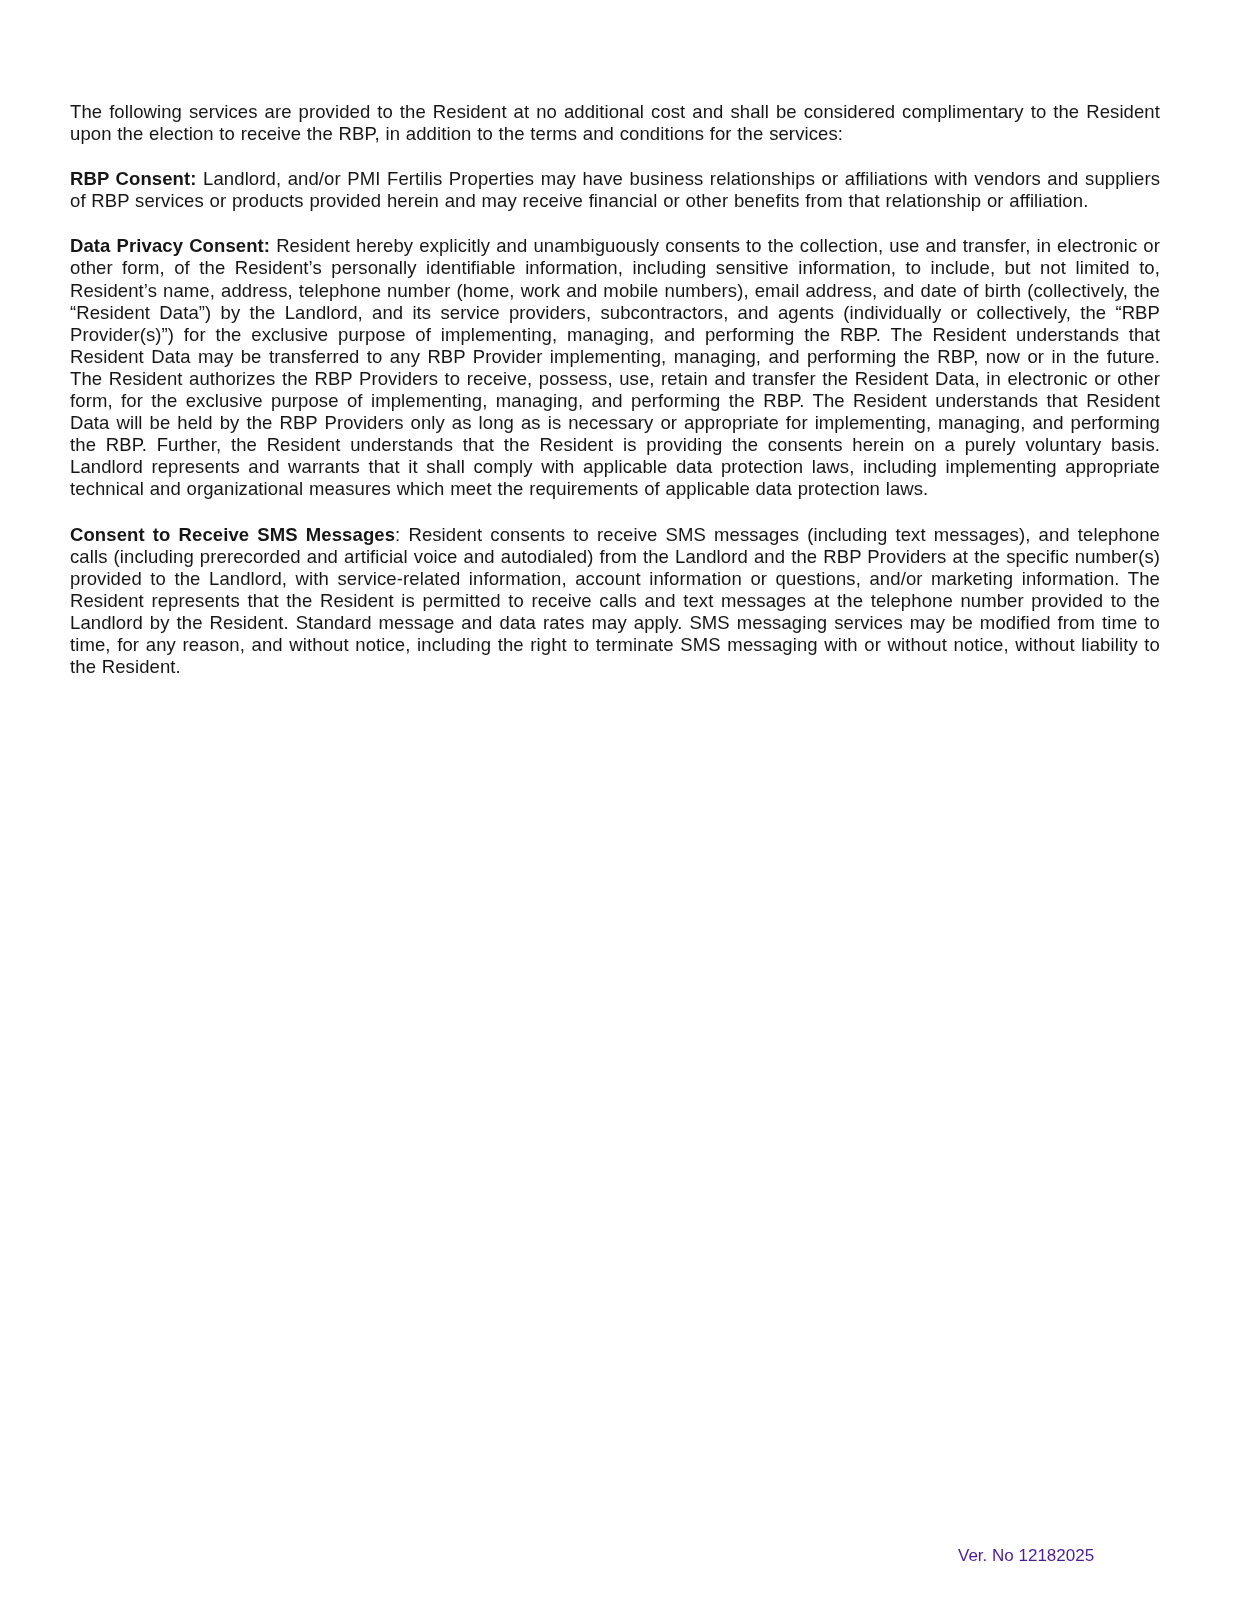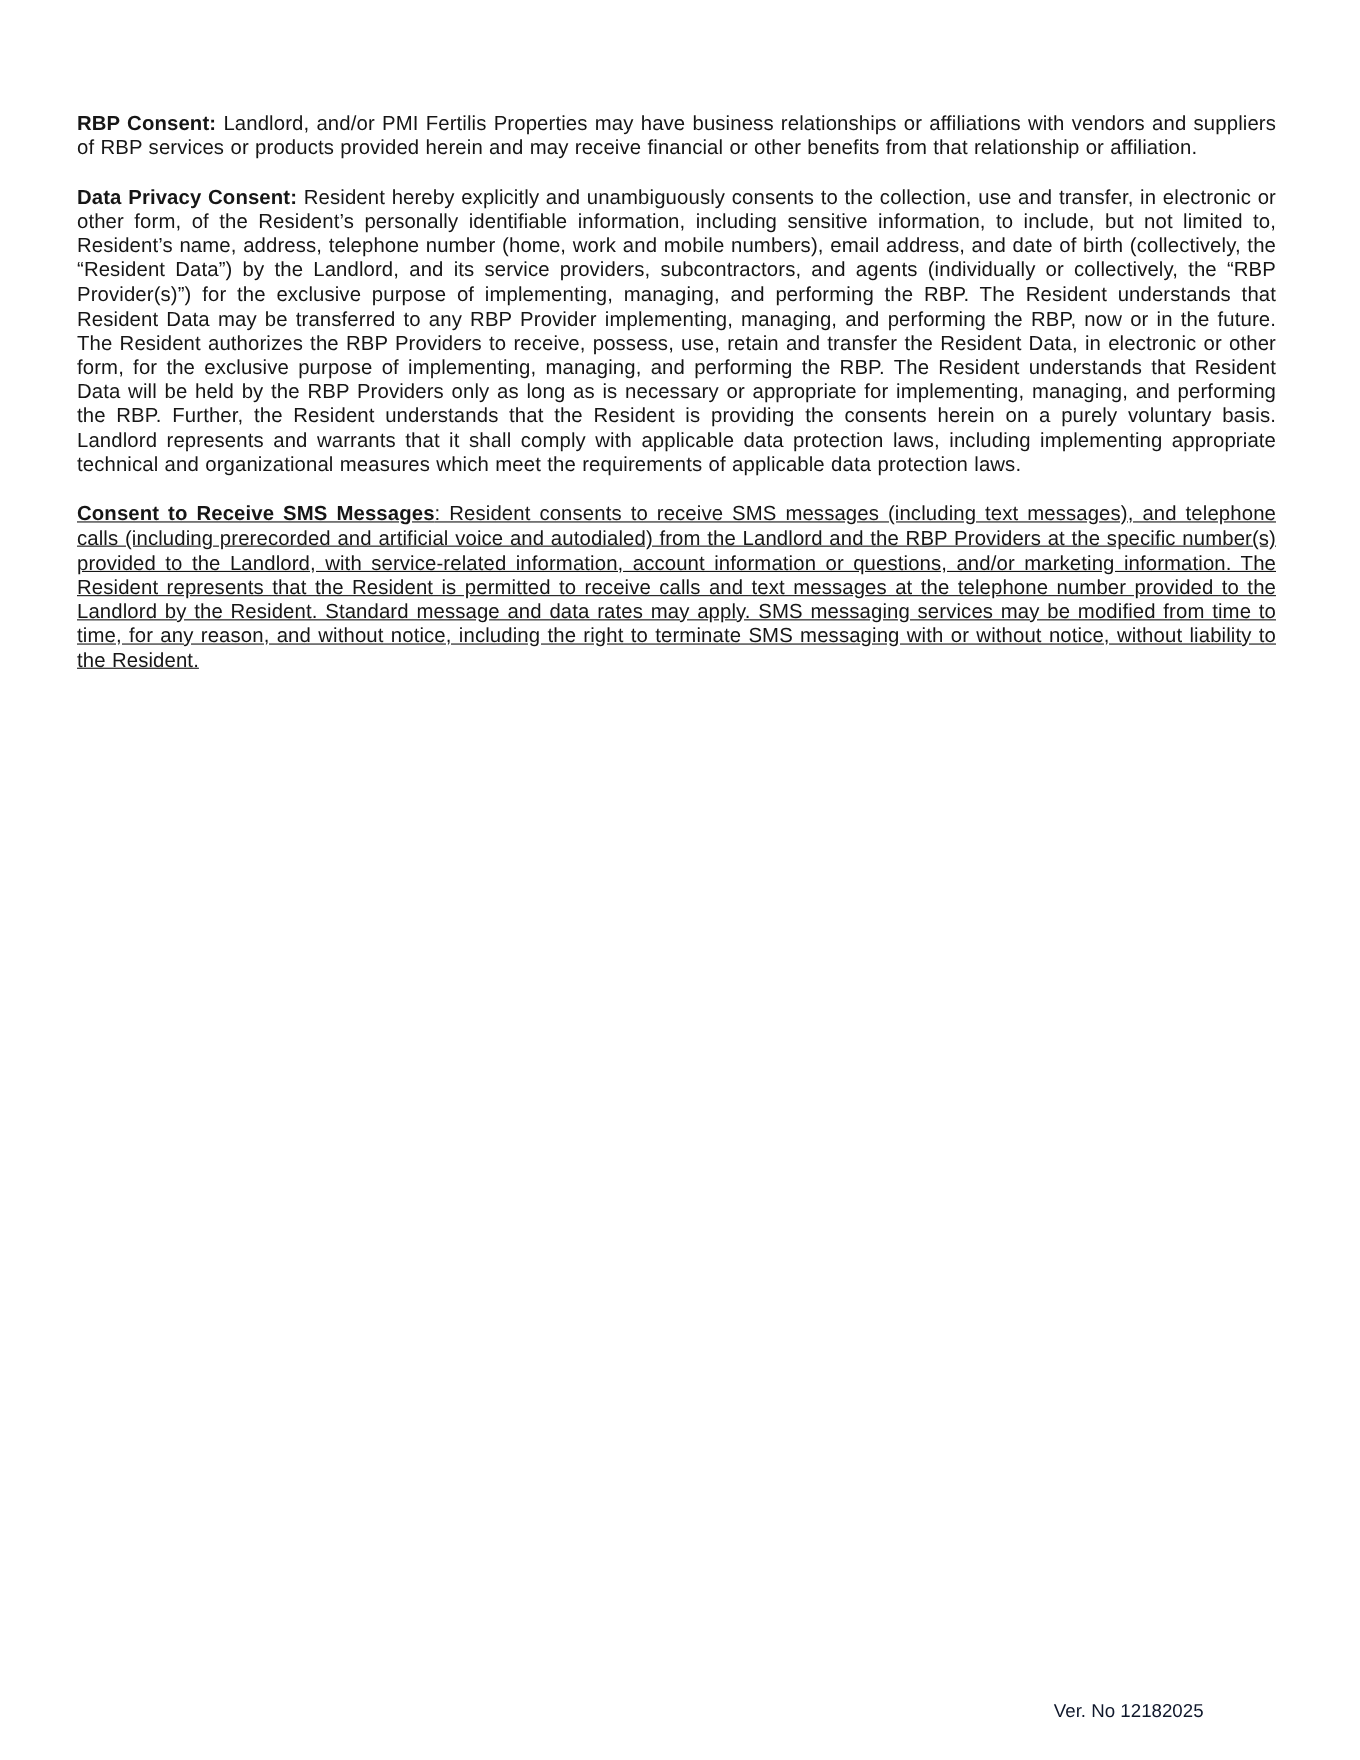--- a/index.html
+++ b/index.html
@@ -32,41 +32,41 @@
   .para {
     font-size: 18.5px;
     line-height: 22.1px;
     text-align: justify;
     margin: 0 0 23px 0;
     letter-spacing: 0.1px;
     word-spacing: 0.5px;
   }
   .para:last-child {
     margin-bottom: 18px;
-    text-decoration: underline;
   }
   .bold {
     font-weight: bold;
   }
   .footer {
     position: absolute;
     left: 958px;
     top: 1546px;
     font-size: 17px;
     line-height: 20px;
-    color: #0f172a;
+    color: #4c1d95;
     white-space: nowrap;
   }
 </style>
 </head>
 <body>
 
 <div class="page">
   <div class="content">
 
+    <p class="para"><span class="bold"></span><span>The following services are provided to the Resident at no additional cost and shall be considered complimentary to the Resident upon the election to receive the RBP, in addition to the terms and conditions for the services:</span></p>
 
     <p class="para"><span class="bold">RBP Consent:</span><span> Landlord, and/or PMI Fertilis Properties may have business relationships or affiliations with vendors and suppliers of RBP services or products provided herein and may receive financial or other benefits from that relationship or affiliation.</span></p>
 
     <p class="para"><span class="bold">Data Privacy Consent:</span><span> Resident hereby explicitly and unambiguously consents to the collection, use and transfer, in electronic or other form, of the Resident’s personally identifiable information, including sensitive information, to include, but not limited to, Resident’s name, address, telephone number (home, work and mobile numbers), email address, and date of birth (collectively, the “Resident Data”) by the Landlord, and its service providers, subcontractors, and agents (individually or collectively, the “RBP Provider(s)”) for the exclusive purpose of implementing, managing, and performing the RBP. The Resident understands that Resident Data may be transferred to any RBP Provider implementing, managing, and performing the RBP, now or in the future. The Resident authorizes the RBP Providers to receive, possess, use, retain and transfer the Resident Data, in electronic or other form, for the exclusive purpose of implementing, managing, and performing the RBP. The Resident understands that Resident Data will be held by the RBP Providers only as long as is necessary or appropriate for implementing, managing, and performing the RBP. Further, the Resident understands that the Resident is providing the consents herein on a purely voluntary basis. Landlord represents and warrants that it shall comply with applicable data protection laws, including implementing appropriate technical and organizational measures which meet the requirements of applicable data protection laws.</span></p>
 
     <p class="para"><span class="bold">Consent to Receive SMS Messages</span><span>: Resident consents to receive SMS messages (including text messages), and telephone calls (including prerecorded and artificial voice and autodialed) from the Landlord and the RBP Providers at the specific number(s) provided to the Landlord, with service-related information, account information or questions, and/or marketing information. The Resident represents that the Resident is permitted to receive calls and text messages at the telephone number provided to the Landlord by the Resident. Standard message and data rates may apply. SMS messaging services may be modified from time to time, for any reason, and without notice, including the right to terminate SMS messaging with or without notice, without liability to the Resident.</span></p>
 
   </div>
 
   <div class="footer">Ver. No 12182025</div>

